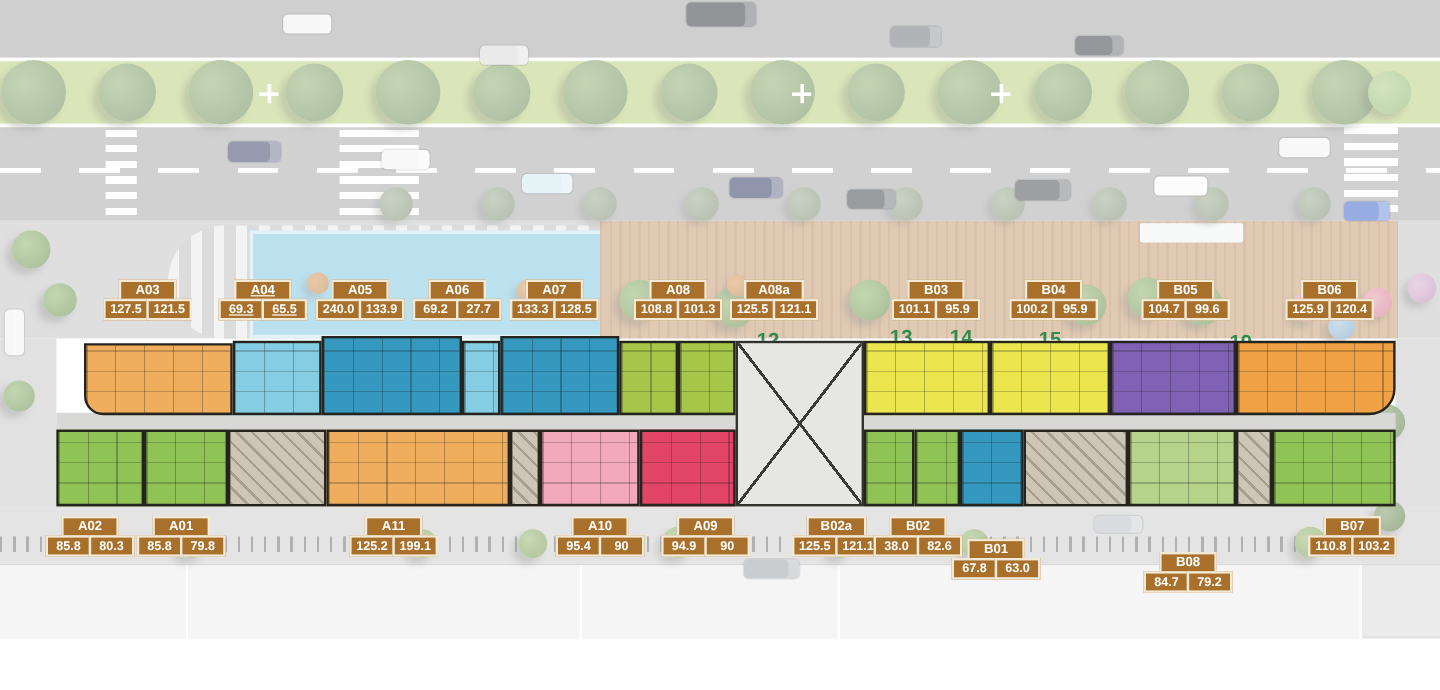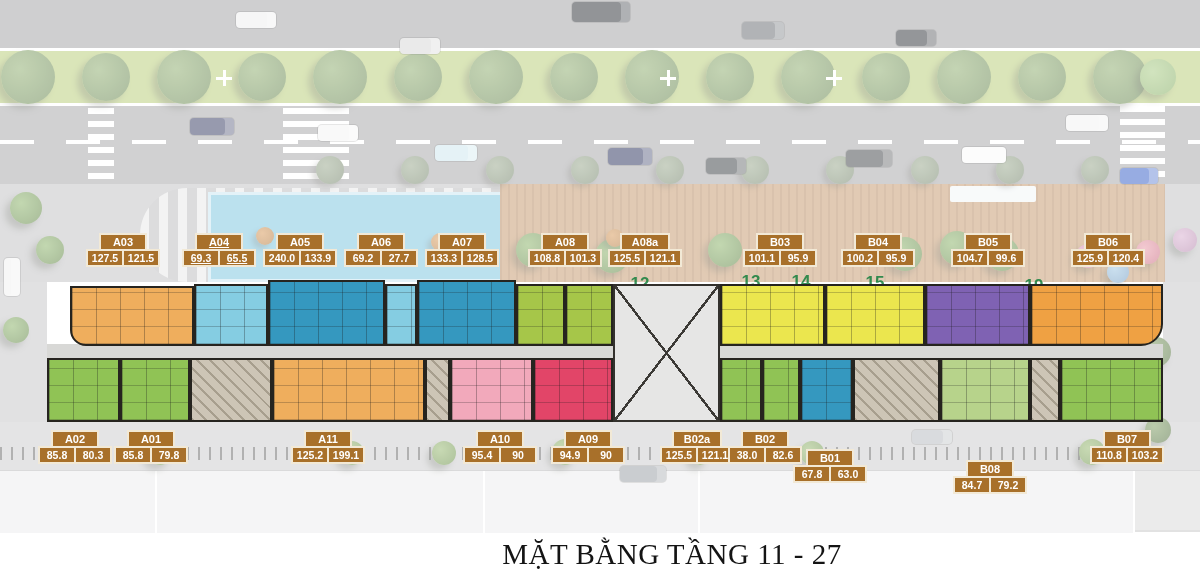--- a/index.html
+++ b/index.html
@@ -337,14 +337,13 @@
       </div>
       <div class="badge" style="left: 1127px; top: 430px;">
         <div class="badge-name">B07</div>
         <div class="badge-areas">
           <span>110.8</span>
           <span>103.2</span>
         </div>
       </div>
     </div>
 
-  <div class="title" style="left:672px;top:538px">MẶT BẰNG TẦNG 11 - 27</div>
 </div>
 
 </body></html>

